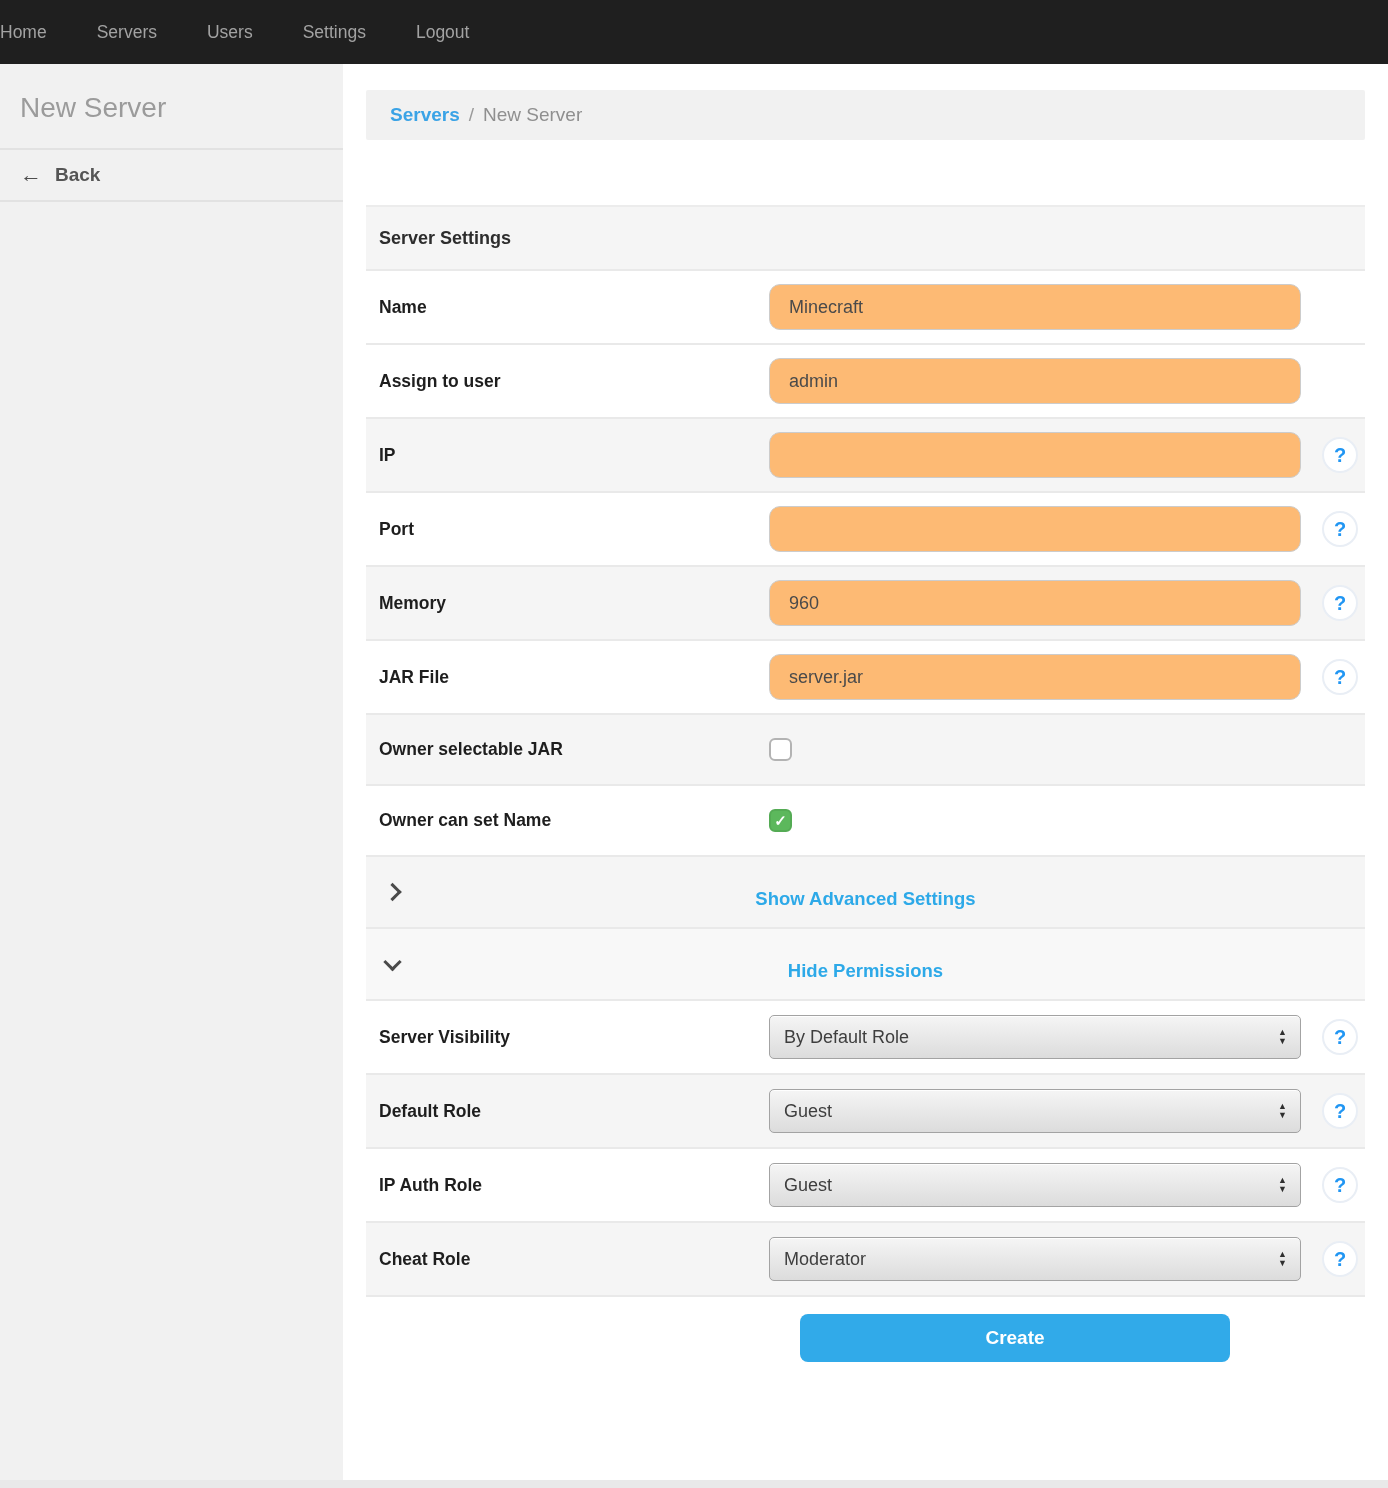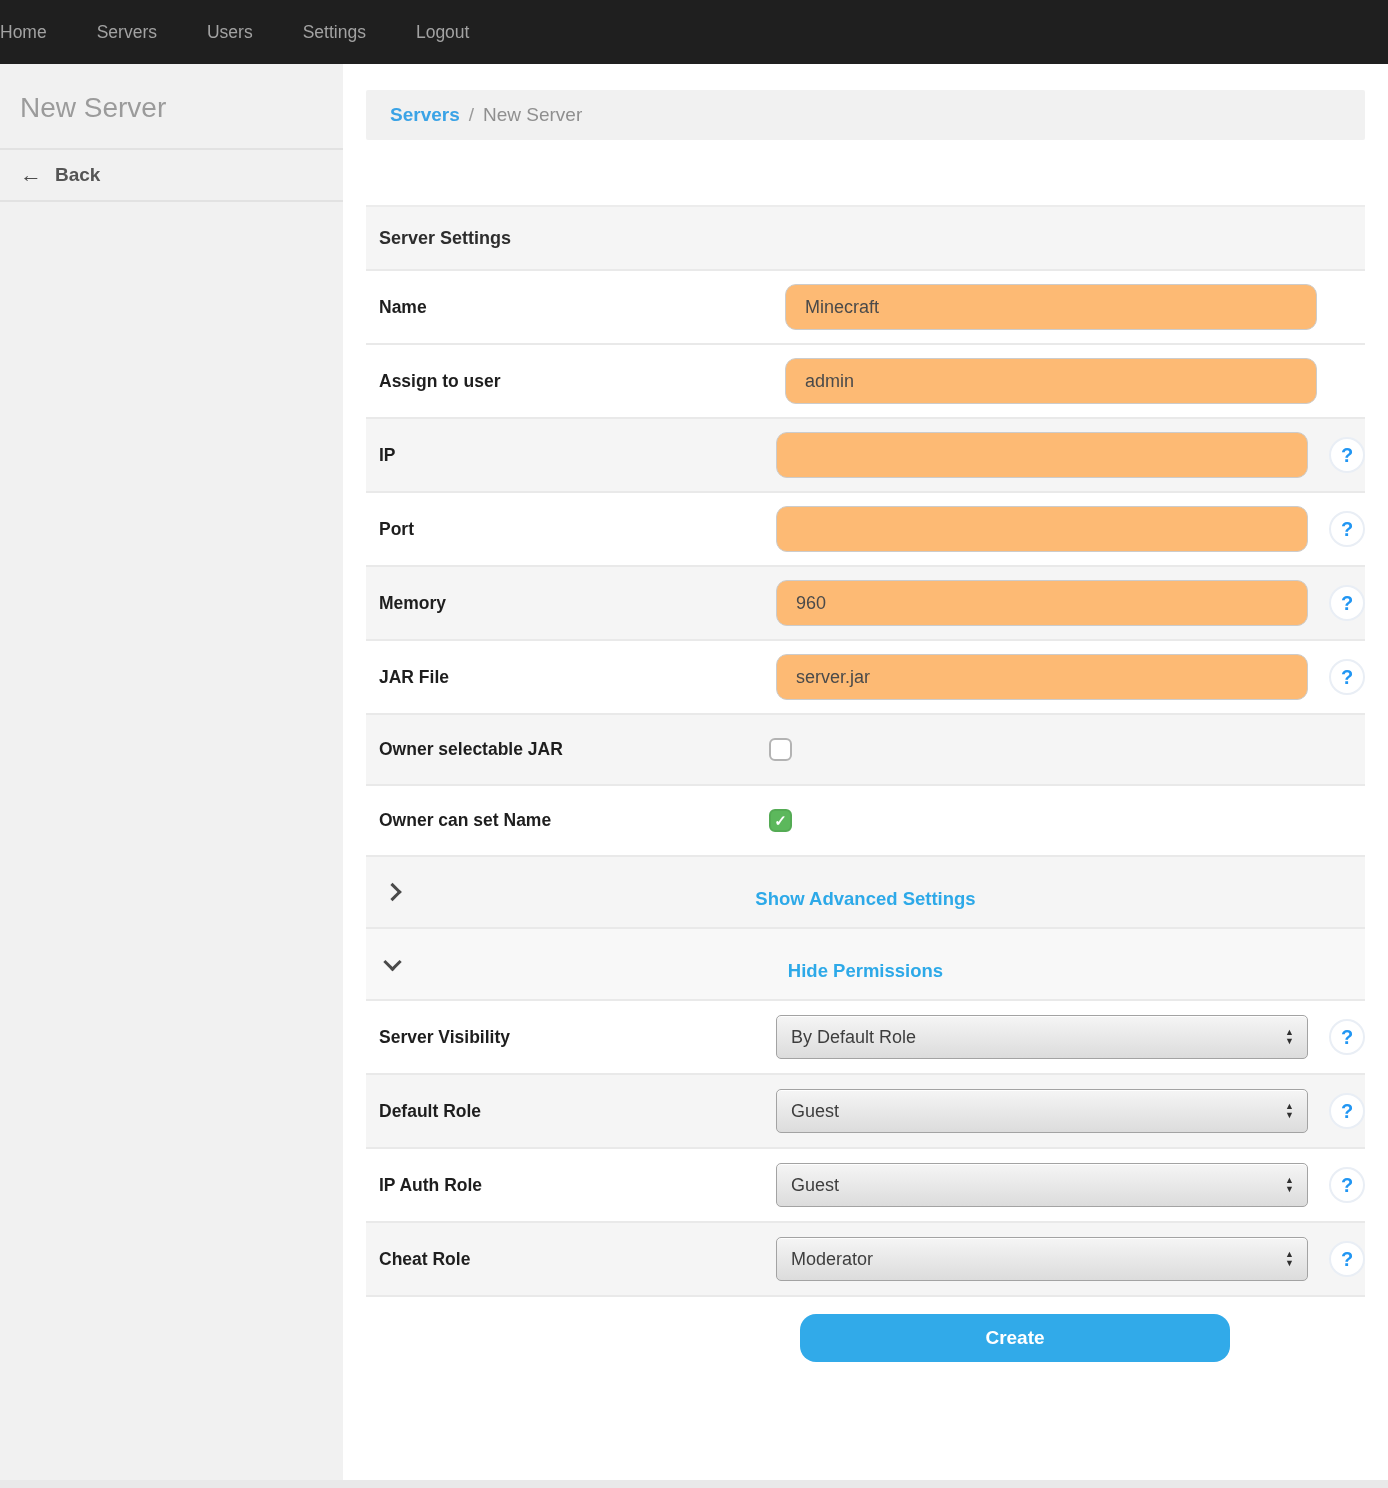--- a/index.html
+++ b/index.html
@@ -56,21 +56,21 @@
     display:flex; align-items:center;
     border-bottom:2px solid #e9e9e9; padding-left:13px;
   }
   .bg-gray    { background:#f5f5f5; }
   .bg-white   { background:#ffffff; }
   .bg-lighter { background:#f8f8f8; }
 
   .row-header { height:64px; }
   .section-title { font-weight:700; font-size:18px; color:#2d2d2d; }
 
-  .row-field-row { height:74px;gap:16px; }
+  .row-field-row { height:74px; }
   .row-check-row { height:71px; }
   .row-label { width:390px; font-weight:700; font-size:17.5px; color:#1e1e1e; }
   .row-field { display:flex; align-items:center; flex:1; }
 
   .text-input {
     width:532px; height:46px; border:1px solid #cccccc; border-radius:11px;
     padding:0 19px; font-size:18px; color:#4a4a4a; background:#fdba74;
     font-family:inherit; outline:none;
   }
 
@@ -112,21 +112,21 @@
     padding:0 13px 0 14px; cursor:pointer;
   }
   .select-value { font-size:18px; color:#3e3e3e; }
   .stepper {
     display:flex; flex-direction:column; align-items:center;
     font-size:9px; line-height:7px; color:#2f2f2f; gap:2px;
   }
 
   .create-row { padding:17px 0 0 457px; }
   .create-btn {
-    width:430px; height:48px; background:#31aae9; border:none; border-radius:16px;
+    width:430px; height:48px; background:#31aae9; border:none; border-radius:8px;
     color:#ffffff; font-size:19px; font-weight:700; font-family:inherit; cursor:pointer;
   }
 
   .bottom-strip {
     position:absolute; left:0; top:1480px; width:1388px; height:8px; background:#e9e9e9;
   }
 </style>
 </head>
 <body>
 

